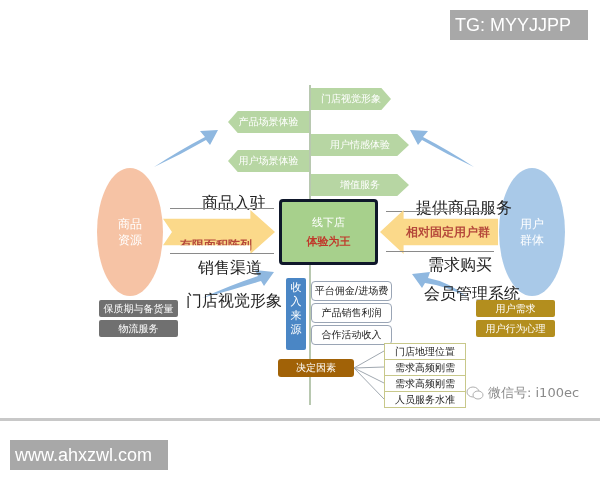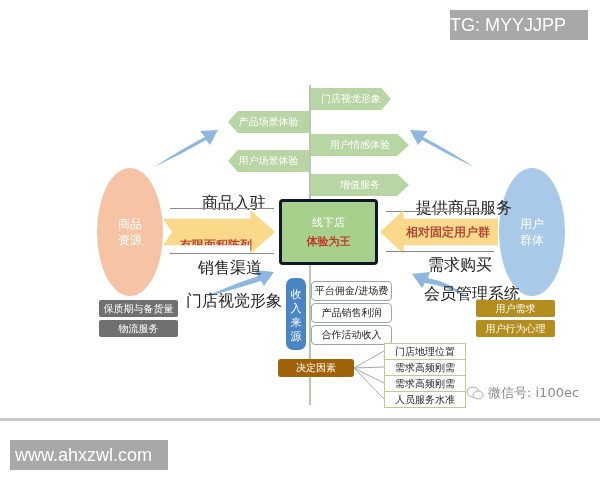--- a/index.html
+++ b/index.html
@@ -1,34 +1,34 @@
 <!DOCTYPE html>
 <html><head>
 <meta charset="utf-8">
 <style>
   * { box-sizing: border-box; margin: 0; padding: 0; }
   body { width: 600px; height: 480px; background: #ffffff; position: relative; overflow: hidden; font-family: "DejaVu Sans", sans-serif; }
   .abs { position: absolute; }
-  .tag-top { left: 450px; top: 10px; width: 138px; height: 30px; background: #a8a8a8; color: #ffffff; font-family: "Liberation Sans", sans-serif; font-size: 18px; line-height: 30px; }
+  .tag-top { left: 450px; top: 10px; width: 138px; height: 30px; background: #a8a8a8; color: #ffffff; font-family: "Liberation Sans", sans-serif; font-size: 18px; line-height: 30px; padding-left: 5px; }
   .tag-bottom { left: 10px; top: 440px; width: 158px; height: 30px; background: #a8a8a8; color: #ffffff; font-family: "Liberation Sans", sans-serif; font-size: 18px; line-height: 30px; padding-left: 5px; }
   .divider { left: 0; top: 418px; width: 600px; height: 3px; background: #c8c8c8; }
   .vline { left: 309px; top: 85px; width: 2px; height: 320px; background: #b8c8b0; }
   .tag-green { height: 22px; background: #b7d6a3; color: #ffffff; font-size: 10px; line-height: 22px; text-align: center; }
   .tag-green.right { clip-path: polygon(0 0, 88% 0, 100% 50%, 88% 100%, 0 100%); }
   .tag-green.left { clip-path: polygon(12% 0, 100% 0, 100% 100%, 12% 100%, 0 50%); }
   .oval-left { left: 97px; top: 168px; width: 66px; height: 128px; border-radius: 50%; background: #f6c3a5; color: #ffffff; font-family: "DejaVu Serif", serif; font-size: 12px; display: flex; align-items: center; justify-content: center; text-align: center; line-height: 16px; }
   .oval-right { left: 499px; top: 168px; width: 66px; height: 128px; border-radius: 50%; background: #a9c9e8; color: #ffffff; font-family: "DejaVu Serif", serif; font-size: 12px; display: flex; align-items: center; justify-content: center; text-align: center; line-height: 16px; }
   .big-arrow-right { left: 163px; top: 210px; width: 112px; height: 44px; background: #fbd98a; clip-path: polygon(0 20%, 78% 20%, 78% 0, 100% 50%, 78% 100%, 78% 80%, 0 80%, 8% 50%); color: #b5483a; font-family: "DejaVu Serif", serif; font-size: 12px; font-weight: bold; display: flex; align-items: flex-end; justify-content: center; padding-left: 6px; padding-right: 12px; }
   .big-arrow-left { left: 380px; top: 210px; width: 118px; height: 44px; background: #fbd98a; clip-path: polygon(0 50%, 20% 0, 20% 20%, 100% 20%, 100% 80%, 20% 80%, 20% 100%); color: #b5483a; font-family: "DejaVu Serif", serif; font-size: 12px; font-weight: bold; display: flex; align-items: center; justify-content: center; padding-left: 18px; }
   .thin-arrow { height: 1px; background: #8a8a8a; }
   .label { font-size: 16px; color: #222222; white-space: nowrap; }
   .center-box { left: 279px; top: 199px; width: 99px; height: 66px; border-radius: 4px; background: #a7d08c; border: 3px solid #0f172a; display: flex; flex-direction: column; align-items: center; justify-content: center; }
   .center-title { color: #ffffff; font-size: 11px; margin-bottom: 4px; }
   .center-sub { color: #c0392b; font-size: 11px; font-weight: bold; }
-  .income-label { left: 286px; top: 278px; width: 20px; height: 72px; background: #4a86c5; border-radius: 7px; color: #ffffff; font-size: 11px; line-height: 14px; text-align: center; padding-top: 10px; }
+  .income-label { left: 286px; top: 278px; width: 20px; height: 72px; background: #4a86c5; border-radius: 2px; color: #ffffff; font-size: 11px; line-height: 14px; text-align: center; padding-top: 3px; }
   .income-item { left: 311px; width: 81px; height: 20px; border: 1px solid #9aa5b5; border-radius: 4px; background: #ffffff; font-size: 10px; line-height: 18px; text-align: center; color: #222222; }
   .factor-label { left: 278px; top: 359px; width: 76px; height: 18px; background: #a16207; border-radius: 3px; color: #ffffff; font-size: 10px; line-height: 18px; text-align: center; }
   .factor-item { left: 384px; width: 82px; height: 17px; border: 1px solid #c8c88a; background: #ffffff; font-size: 10px; line-height: 15px; text-align: center; color: #222222; }
   .gray-tag { left: 99px; width: 79px; height: 17px; background: #707070; border-radius: 2px; color: #ffffff; font-size: 10px; line-height: 17px; text-align: center; }
   .gold-tag { left: 476px; width: 79px; height: 17px; background: #b38e1e; border-radius: 2px; color: #ffffff; font-size: 10px; line-height: 17px; text-align: center; }
   .wechat { left: 466px; top: 384px; font-size: 13px; color: #8a8a8a; white-space: nowrap; display: flex; align-items: center; }
   .wechat-icon { width: 18px; height: 14px; margin-right: 4px; }
 </style>
 </head>
 <body>

